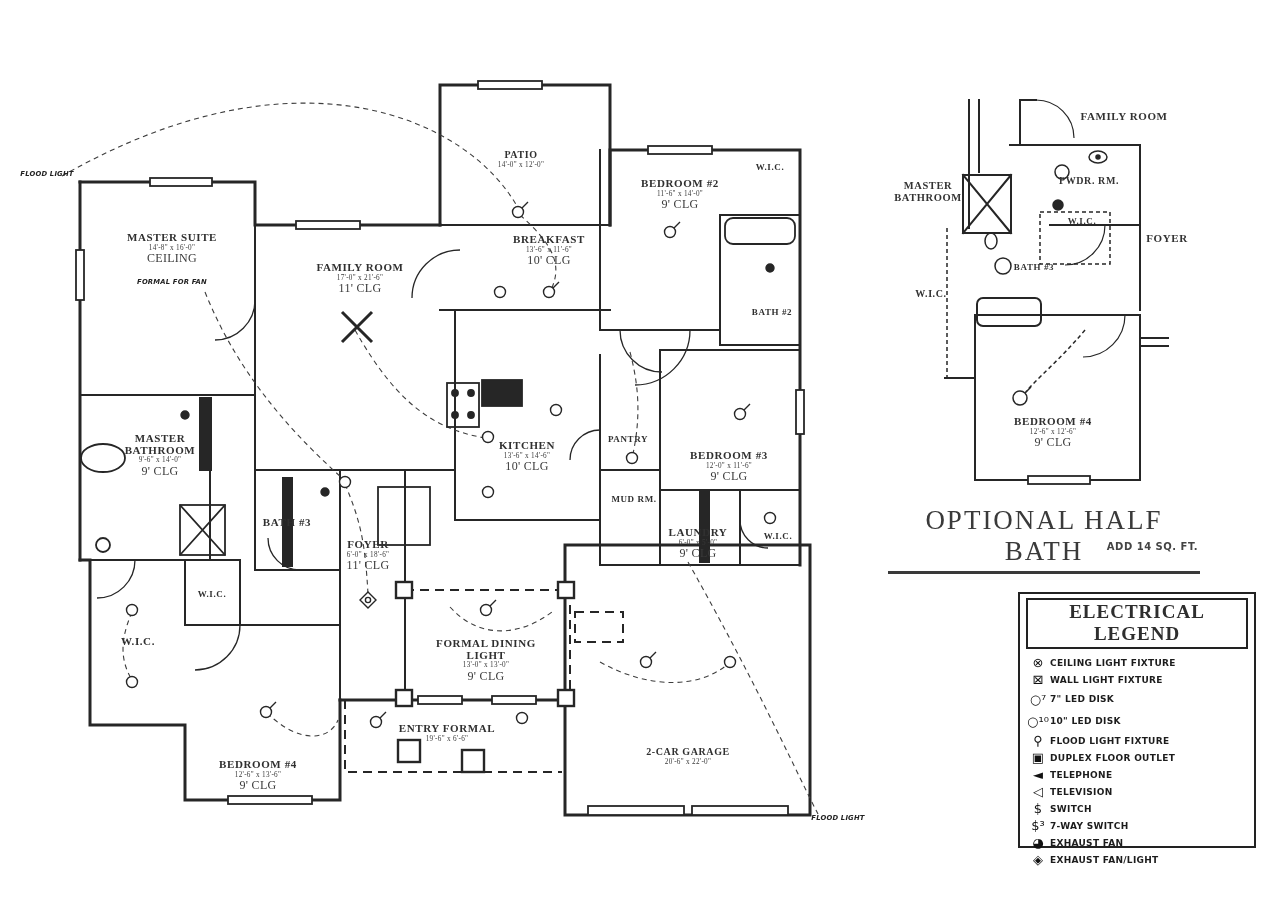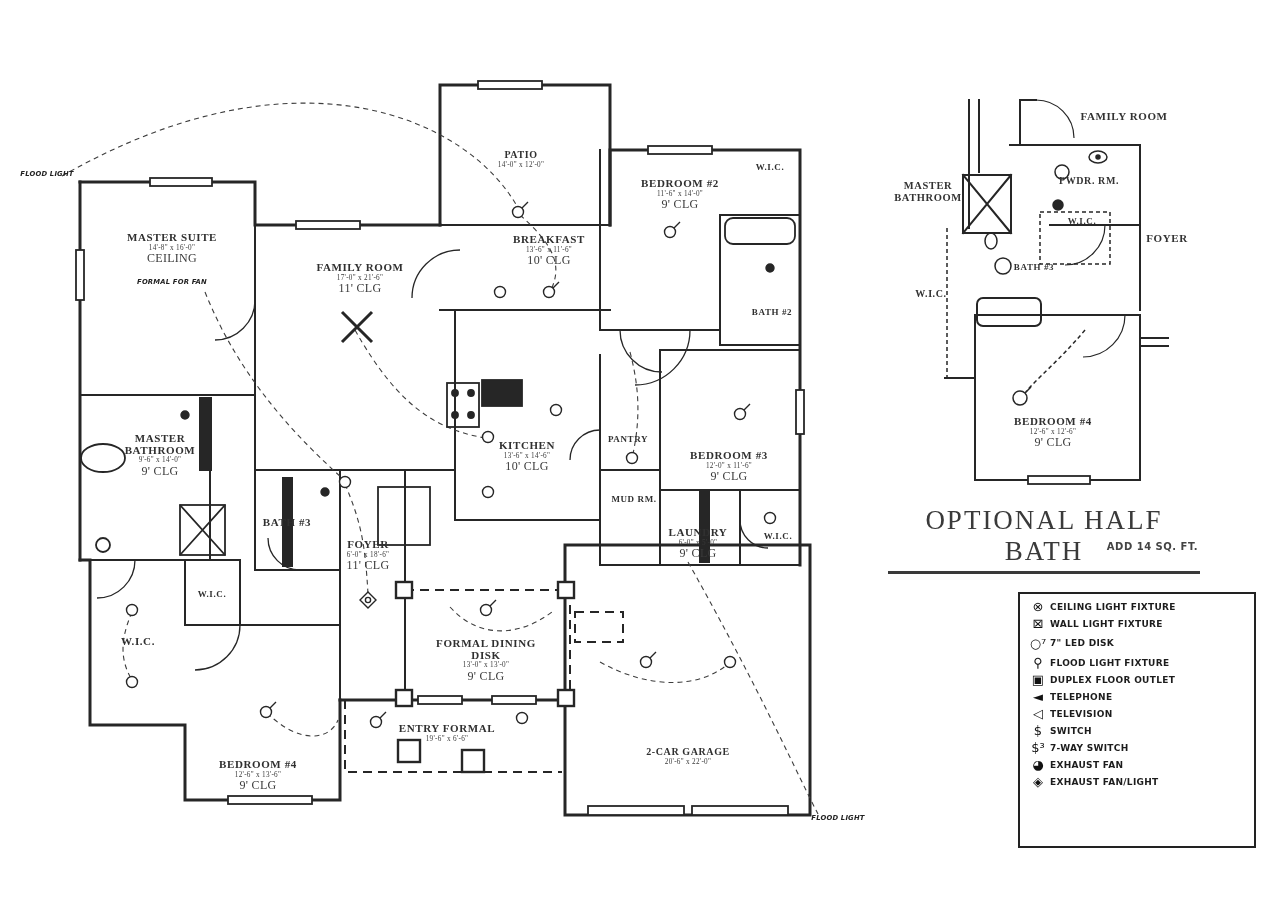--- a/index.html
+++ b/index.html
@@ -309,21 +309,21 @@
 
   <div class="room-label" style="left:138px;top:642px;width:70px">
     <div class="rname">W.I.C.</div>
   </div>
 
   <div class="room-label" style="left:212px;top:595px;width:60px">
     <div class="rname small">W.I.C.</div>
   </div>
 
   <div class="room-label" style="left:486px;top:660px;width:120px">
-    <div class="rname">FORMAL DINING DISK</div>
+    <div class="rname">FORMAL DINING LIGHT</div>
     <div class="rdims">13'-0" x 13'-0"</div>
     <div class="rclg">9' CLG</div>
   </div>
 
   <div class="room-label" style="left:258px;top:775px;width:150px">
     <div class="rname">BEDROOM #4</div>
     <div class="rdims">12'-6" x 13'-6"</div>
     <div class="rclg">9' CLG</div>
   </div>
 
@@ -351,33 +351,38 @@
   <div class="room-label" style="left:1053px;top:432px;width:150px">
     <div class="rname">BEDROOM #4</div>
     <div class="rdims">12'-6" x 12'-6"</div>
     <div class="rclg">9' CLG</div>
   </div>
 
   <div id="half-bath-title">OPTIONAL HALF BATH</div>
   <div id="half-bath-sub">ADD 14 SQ. FT.</div>
 
   <div id="legend">
+    <div id="legend-title">ELECTRICAL LEGEND</div>
 
     <div class="lg-row">
       <span class="lg-sym">⊗</span>
       <span class="lg-lbl">CEILING LIGHT FIXTURE</span>
     </div>
     <div class="lg-row">
       <span class="lg-sym">⊠</span>
       <span class="lg-lbl">WALL LIGHT FIXTURE</span>
     </div>
     <div class="lg-row" style="height:22px">
       <span class="lg-sym">○⁷</span>
       <span class="lg-lbl">7" LED DISK</span>
     </div>
+    <div class="lg-row" style="height:22px">
+      <span class="lg-sym">○¹⁰</span>
+      <span class="lg-lbl">10" LED DISK</span>
+    </div>
     <div class="lg-row">
       <span class="lg-sym">⚲</span>
       <span class="lg-lbl">FLOOD LIGHT FIXTURE</span>
     </div>
     <div class="lg-row">
       <span class="lg-sym">▣</span>
       <span class="lg-lbl">DUPLEX FLOOR OUTLET</span>
     </div>
     <div class="lg-row">
       <span class="lg-sym">◄</span>

